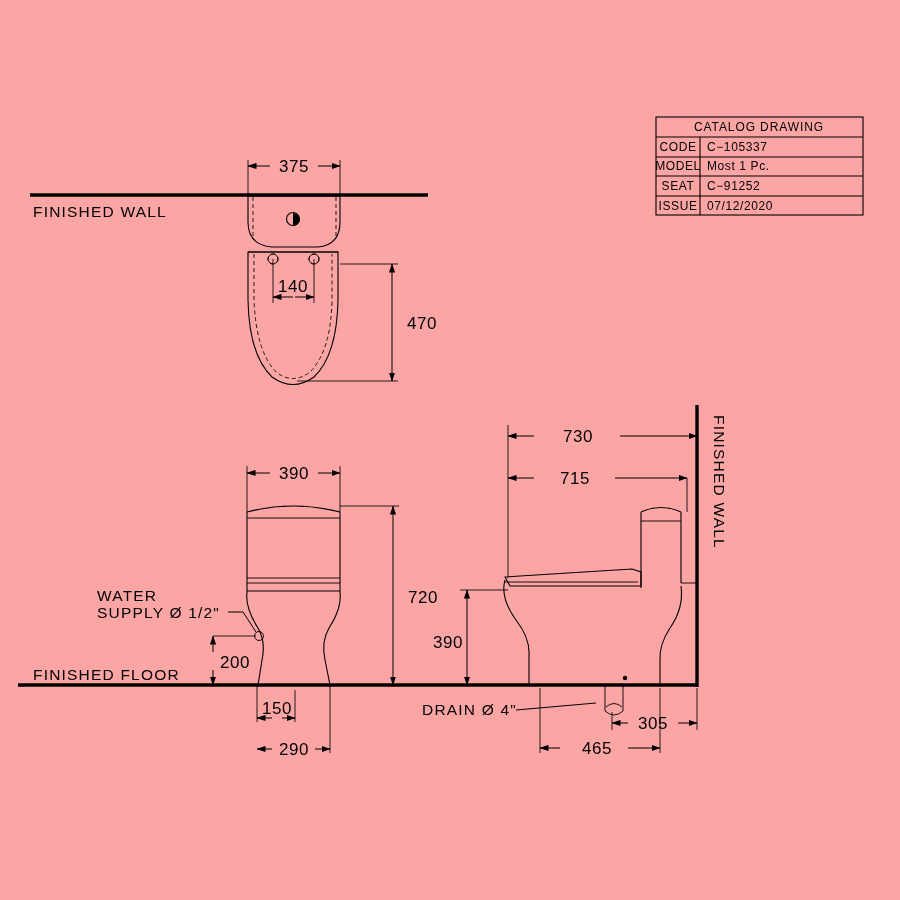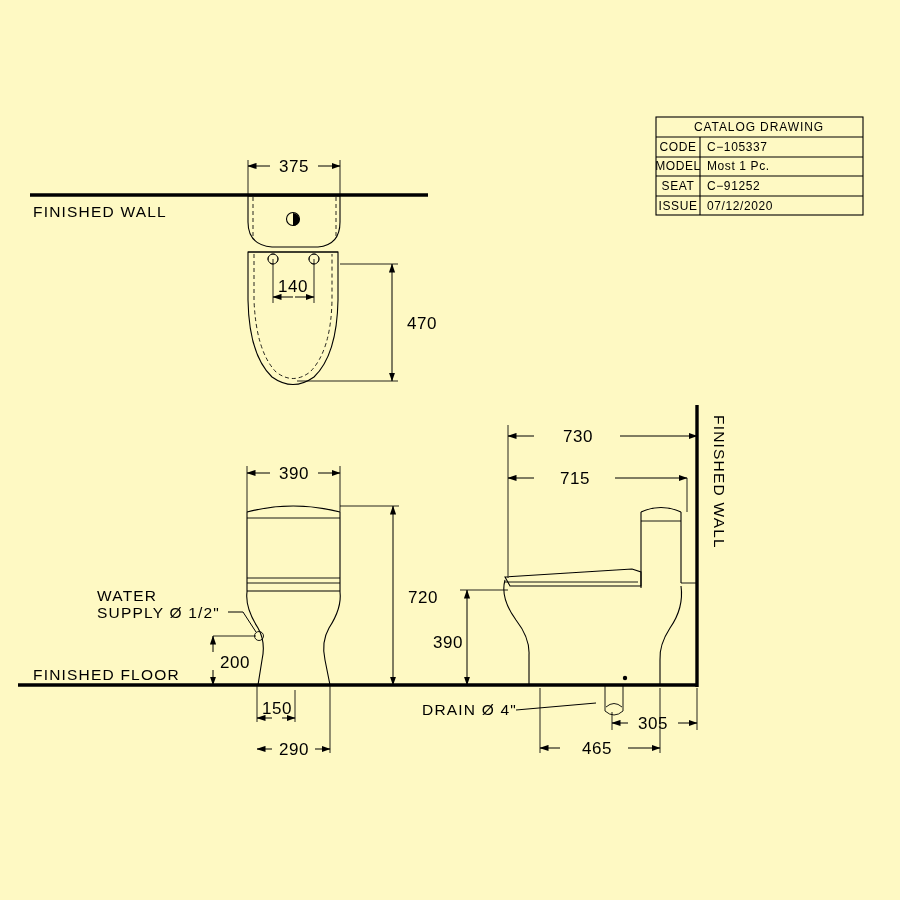--- a/index.html
+++ b/index.html
@@ -5,21 +5,21 @@
 <style>
   html, body {
     margin: 0;
     padding: 0;
     background: #ffffff;
   }
   #page {
     position: relative;
     width: 900px;
     height: 900px;
-    background: #fef9c3;
+    background: #fca5a5;
     font-family: "Liberation Sans", sans-serif;
     overflow: hidden;
   }
   svg#drawing {
     position: absolute;
     left: 0;
     top: 0;
     width: 900px;
     height: 900px;
   }

